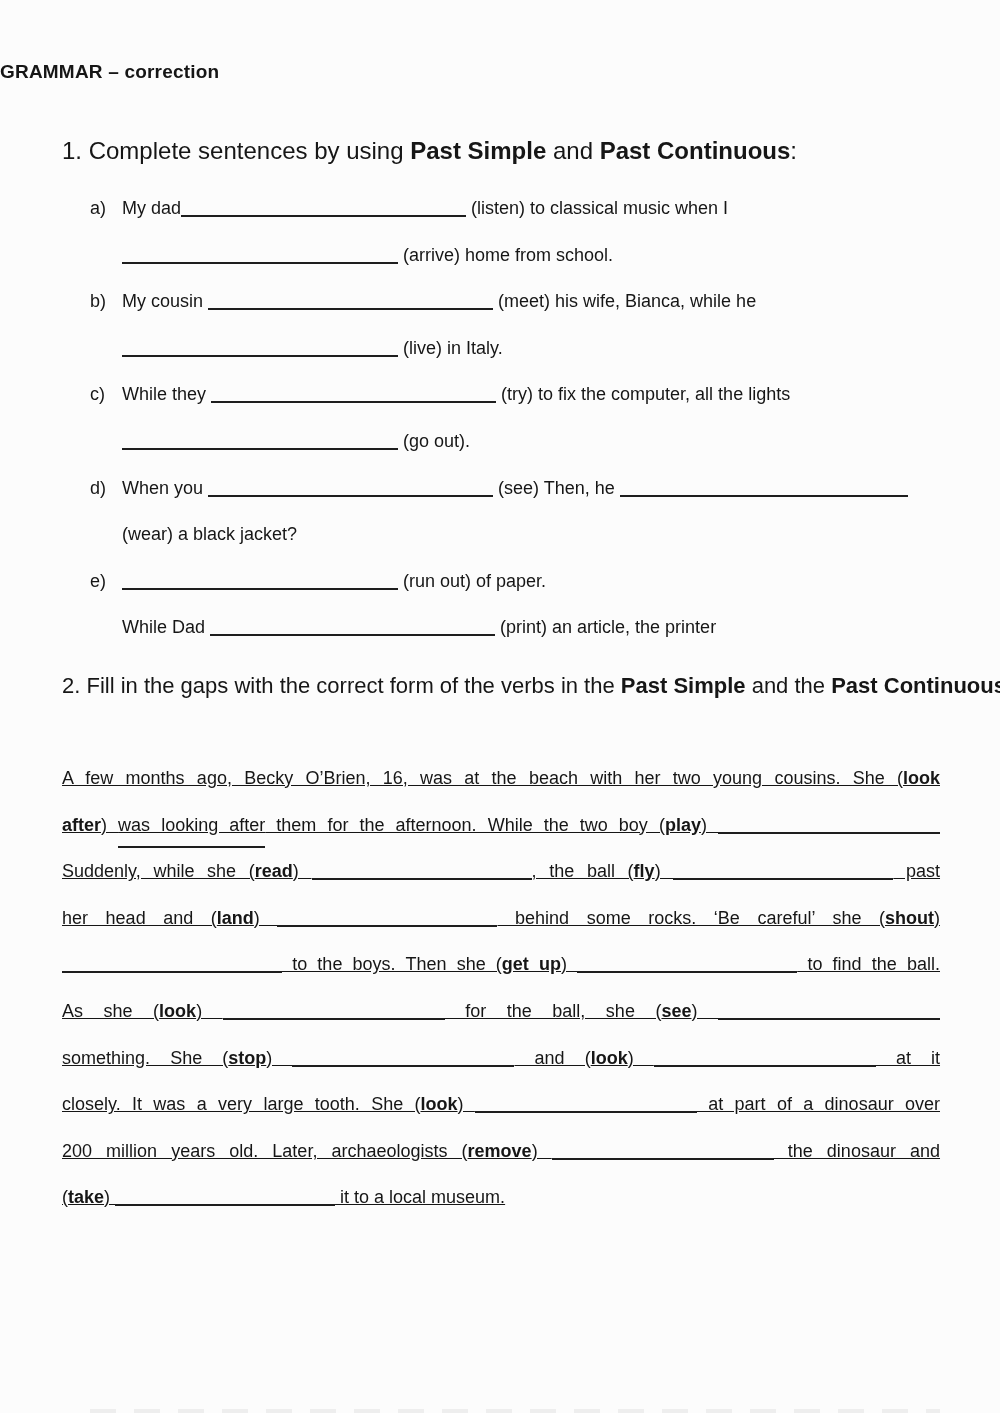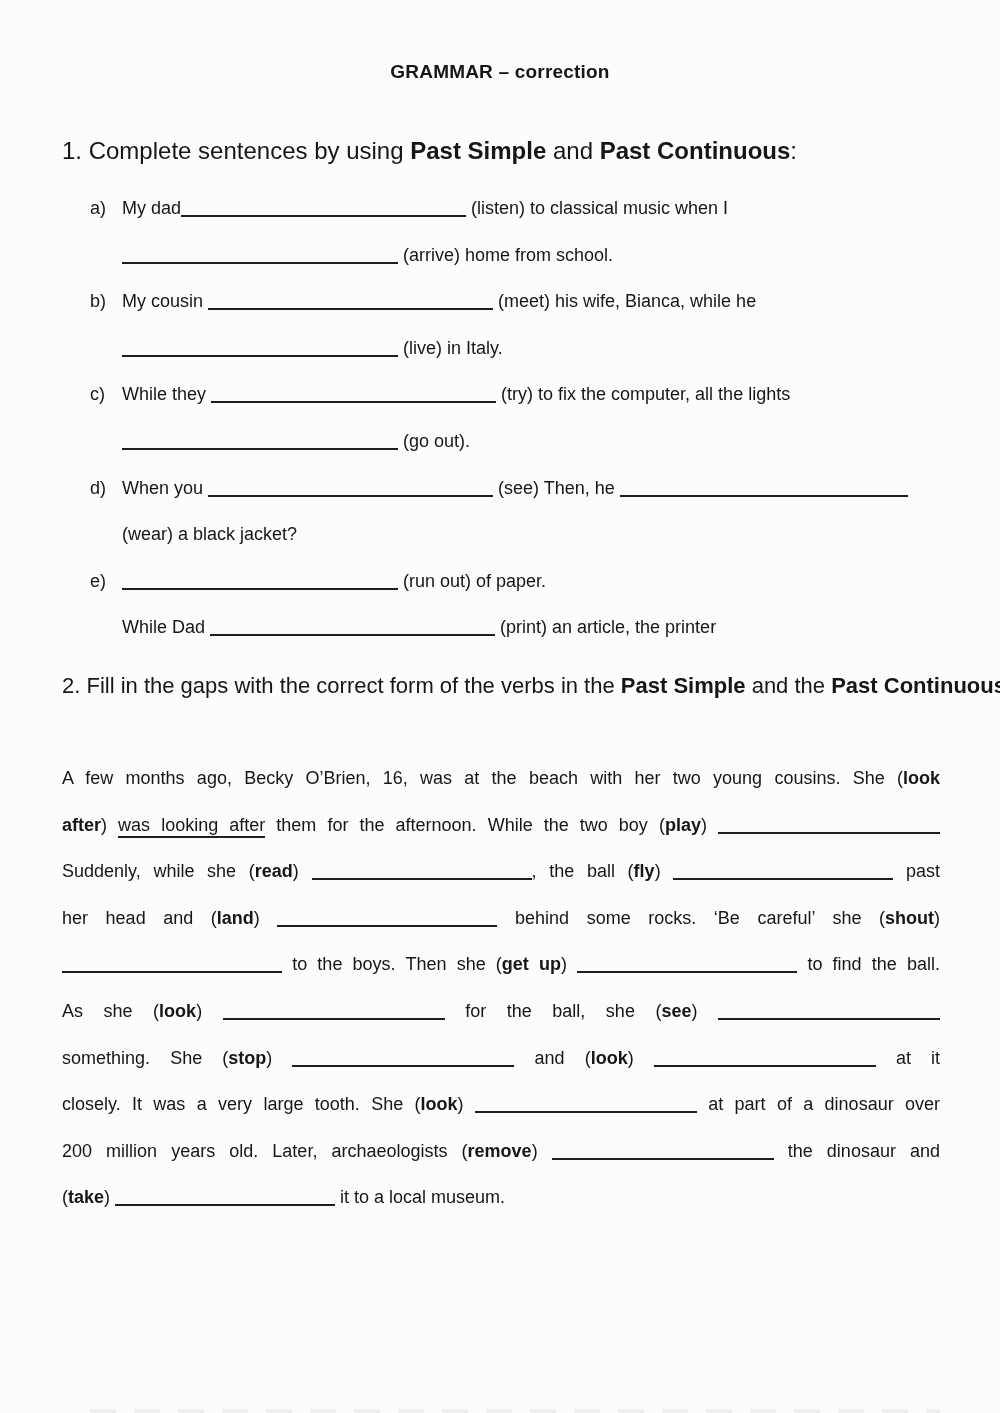--- a/index.html
+++ b/index.html
@@ -6,45 +6,45 @@
   body{
     width:1000px;height:1413px;
     background:#fcfcfc;
     font-family:"Liberation Sans",sans-serif;
     color:#161616;
     position:relative;
     overflow:hidden;
   }
   .page-title{
     position:absolute;top:60px;left:0;width:1000px;
-    text-align:center;font-size:19px;font-weight:bold;line-height:24px;
+    font-size:19px;font-weight:bold;line-height:24px;
     letter-spacing:.2px;
   }
   .inst1{
     position:absolute;top:139px;left:62px;width:920px;
     font-size:24px;line-height:24px;white-space:nowrap;
   }
   .ex1-items{
     position:absolute;top:185px;left:122px;width:818px;
     font-size:18px;line-height:46.6px;
   }
   .item{position:relative;}
   .item-label{position:absolute;left:-32px;top:0;line-height:46.6px;}
   .iline{white-space:nowrap;}
   .inst2{
     position:absolute;top:663px;left:62px;width:920px;
     font-size:22px;line-height:46.6px;white-space:nowrap;
   }
   .para{
     position:absolute;top:755px;left:62px;width:878px;
-    font-size:18px;line-height:46.6px;
+    font-size:18px;line-height:46.6px;text-decoration:underline;
   }
   .pline.just{text-align:justify;text-align-last:justify;}
   .b{font-weight:bold;}
-  .u{border-bottom:2px solid #1e1e1e;padding-bottom:1px;}
+  .u{border-bottom:2px solid #1e1e1e;padding-bottom:11px;}
   .blank{
     display:inline-block;height:20px;
     border-bottom:2px solid #1e1e1e;
     margin-bottom:-3px;
   }
   .remnant{
     position:absolute;bottom:0;left:90px;right:60px;height:4px;
     background:repeating-linear-gradient(90deg,#eeeeee 0 26px,transparent 26px 44px);
   }
 </style>

